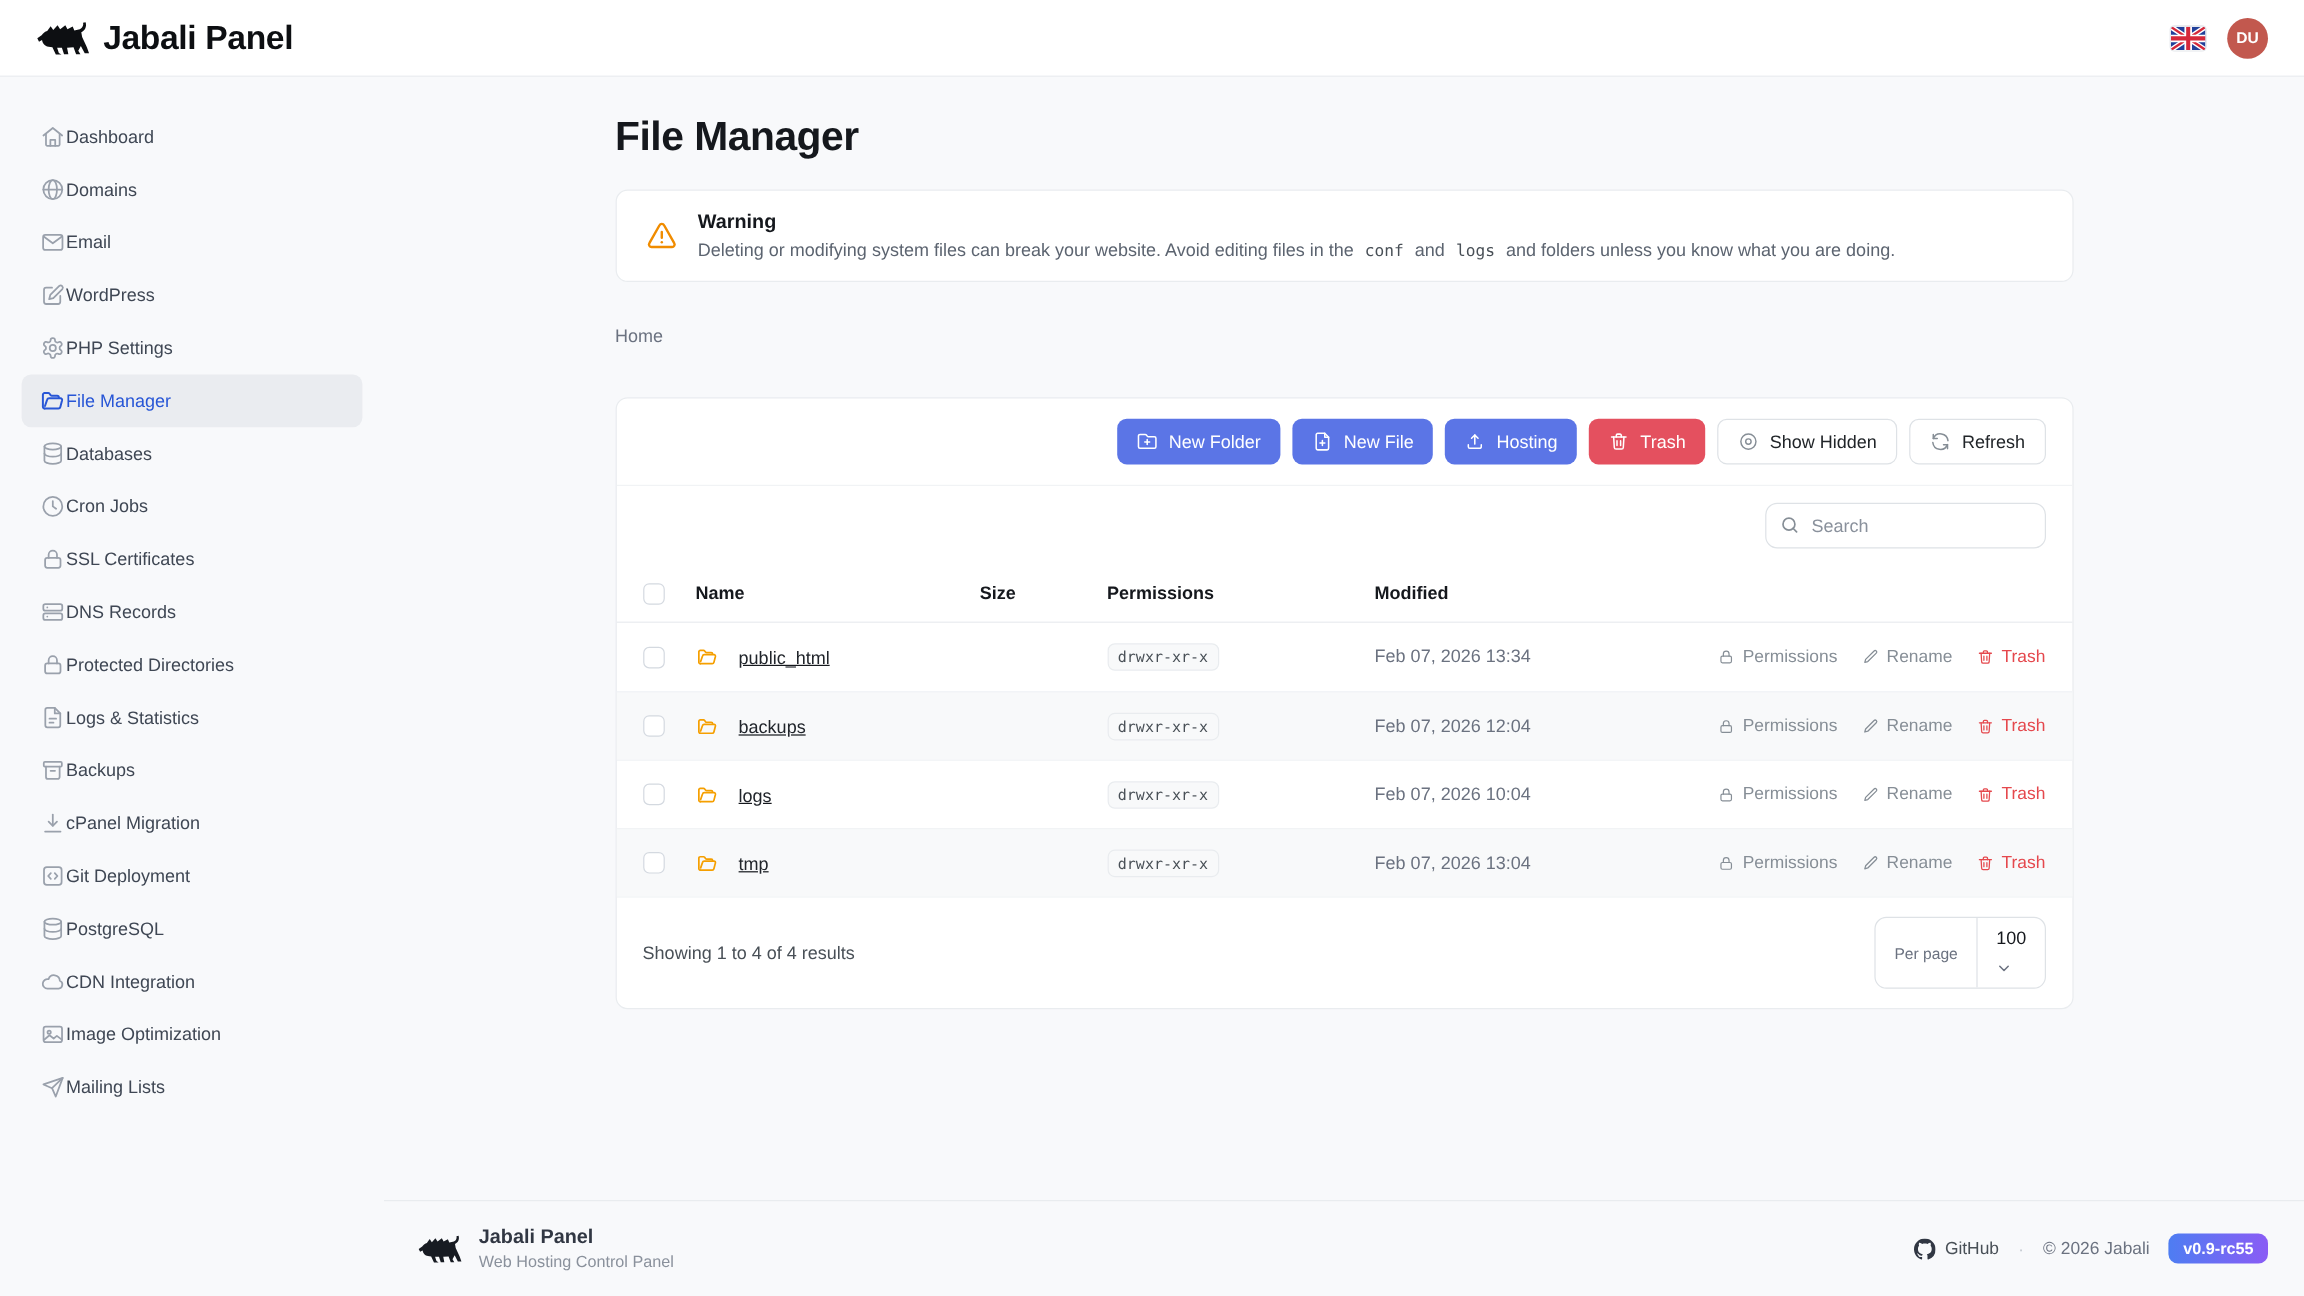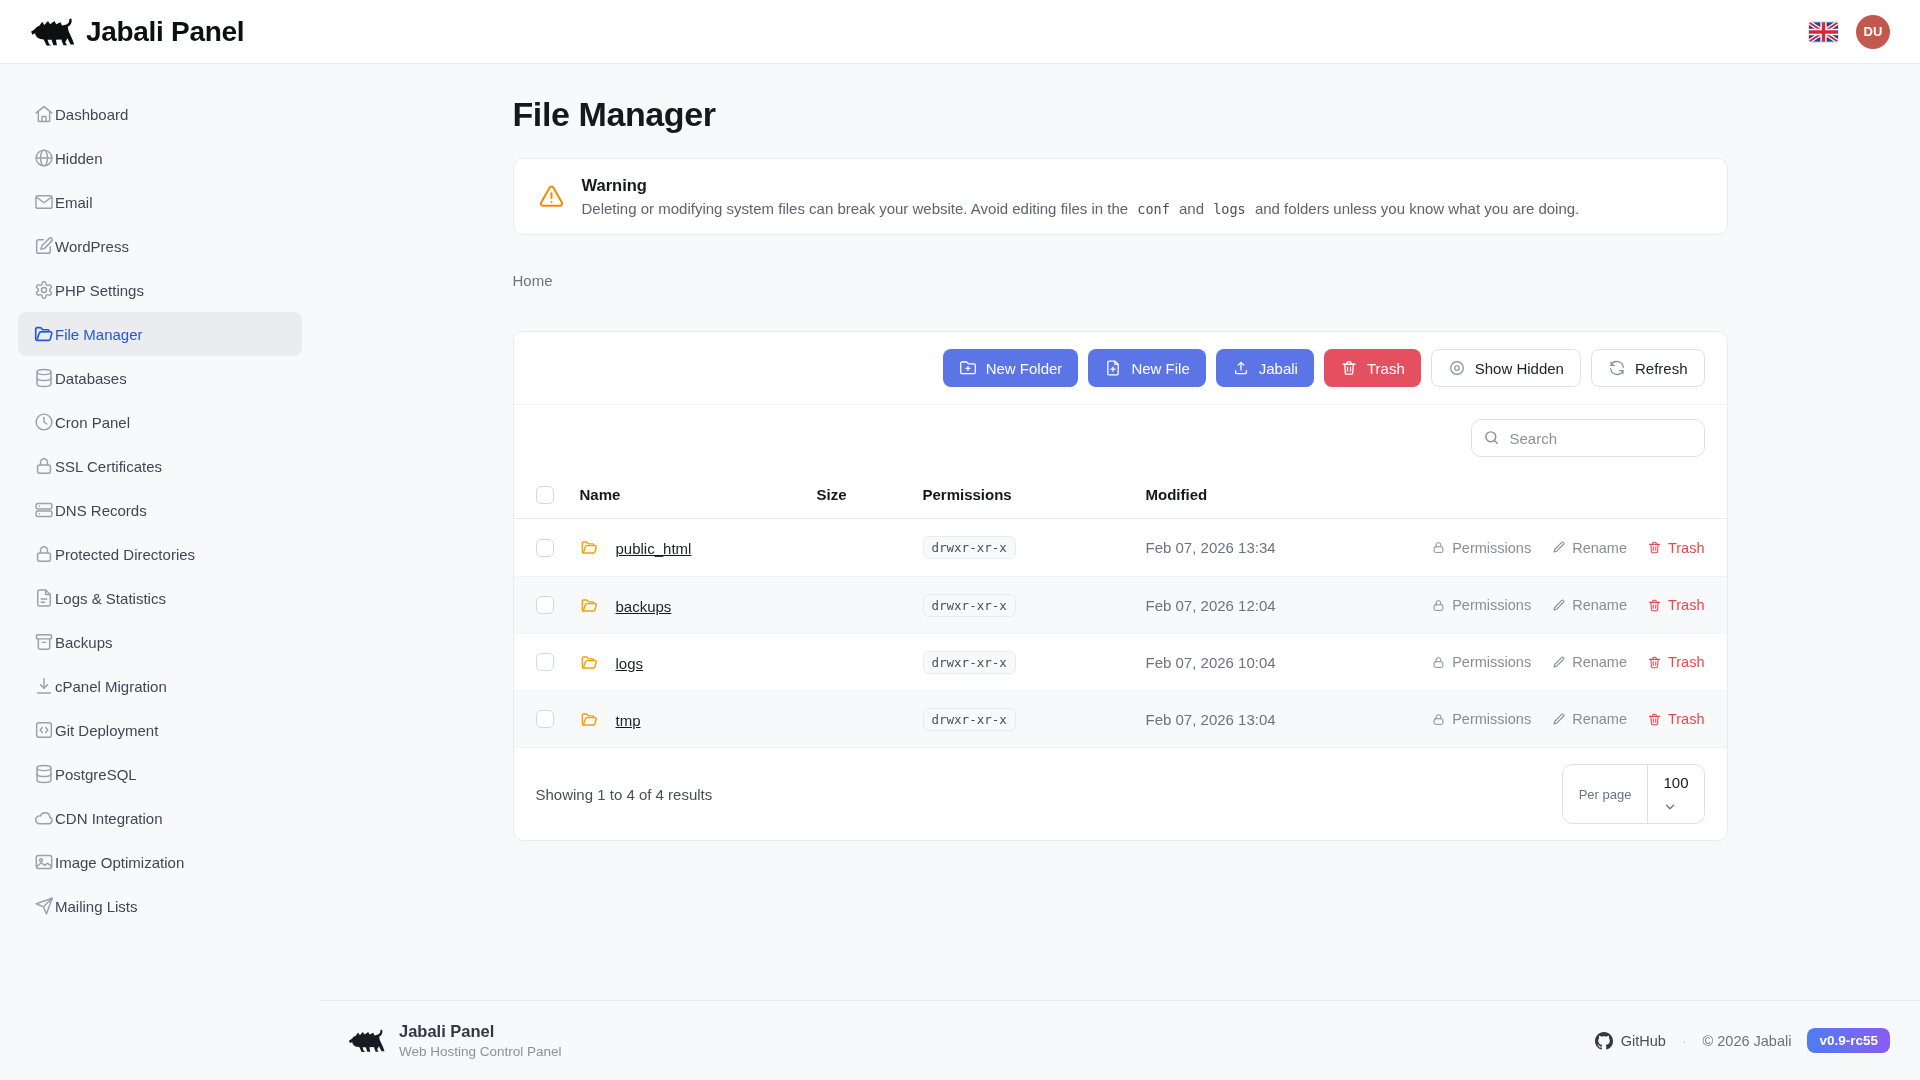--- a/index.html
+++ b/index.html
@@ -191,21 +191,21 @@
       </div>
 
       <div class="snav-item">
         <span class="icon si">
           <svg viewBox="0 0 24 24" fill="none" stroke="currentColor" stroke-width="1.6" stroke-linecap="round" stroke-linejoin="round">
             <circle cx="12" cy="12" r="8.6"></circle>
             <ellipse cx="12" cy="12" rx="3.8" ry="8.6"></ellipse>
             <path d="M3.4 12h17.2"></path>
           </svg>
         </span>
-        <span>Hidden</span>
+        <span>Domains</span>
       </div>
 
       <div class="snav-item">
         <span class="icon si">
           <svg viewBox="0 0 24 24" fill="none" stroke="currentColor" stroke-width="1.6" stroke-linecap="round" stroke-linejoin="round">
             <rect x="3.2" y="5.2" width="17.6" height="13.6" rx="2"></rect>
             <path d="m4 6.8 8 6 8-6"></path>
           </svg>
         </span>
         <span>Email</span>
@@ -253,21 +253,21 @@
         <span>Databases</span>
       </div>
 
       <div class="snav-item">
         <span class="icon si">
           <svg viewBox="0 0 24 24" fill="none" stroke="currentColor" stroke-width="1.6" stroke-linecap="round" stroke-linejoin="round">
             <circle cx="12" cy="12" r="8.6"></circle>
             <path d="M12 7.2V12l3 2.2"></path>
           </svg>
         </span>
-        <span>Cron Panel</span>
+        <span>Cron Jobs</span>
       </div>
 
       <div class="snav-item">
         <span class="icon si">
           <svg viewBox="0 0 24 24" fill="none" stroke="currentColor" stroke-width="1.6" stroke-linecap="round" stroke-linejoin="round">
             <rect x="5" y="10.8" width="14" height="9" rx="2"></rect>
             <path d="M8.2 10.8V8a3.8 3.8 0 0 1 7.6 0v2.8"></path>
           </svg>
         </span>
         <span>SSL Certificates</span>
@@ -430,21 +430,21 @@
             <span>New File</span>
           </button>
           <button class="btn btn-blue">
             <span class="icon bi">
                 <svg viewBox="0 0 24 24" fill="none" stroke="currentColor" stroke-width="1.7" stroke-linecap="round" stroke-linejoin="round">
                   <path d="M12 14.8V4.8"></path>
                   <path d="m8.4 8.2 3.6-3.6 3.6 3.6"></path>
                   <path d="M4.8 15.5v2.2a1.8 1.8 0 0 0 1.8 1.8h10.8a1.8 1.8 0 0 0 1.8-1.8v-2.2"></path>
                 </svg>
               </span>
-            <span>Jabali</span>
+            <span>Hosting</span>
           </button>
           <button class="btn btn-red">
             <span class="icon bi">
                 <svg viewBox="0 0 24 24" fill="none" stroke="currentColor" stroke-width="1.7" stroke-linecap="round" stroke-linejoin="round">
                   <path d="M4 7h16"></path>
                   <path d="M9.2 7V5.2a1.5 1.5 0 0 1 1.5-1.5h2.6a1.5 1.5 0 0 1 1.5 1.5V7"></path>
                   <path d="m6.3 7 .7 11.5a1.9 1.9 0 0 0 1.9 1.8h6.2a1.9 1.9 0 0 0 1.9-1.8L17.7 7"></path>
                   <path d="M10 11v5.4M14 11v5.4"></path>
                 </svg>
               </span>

